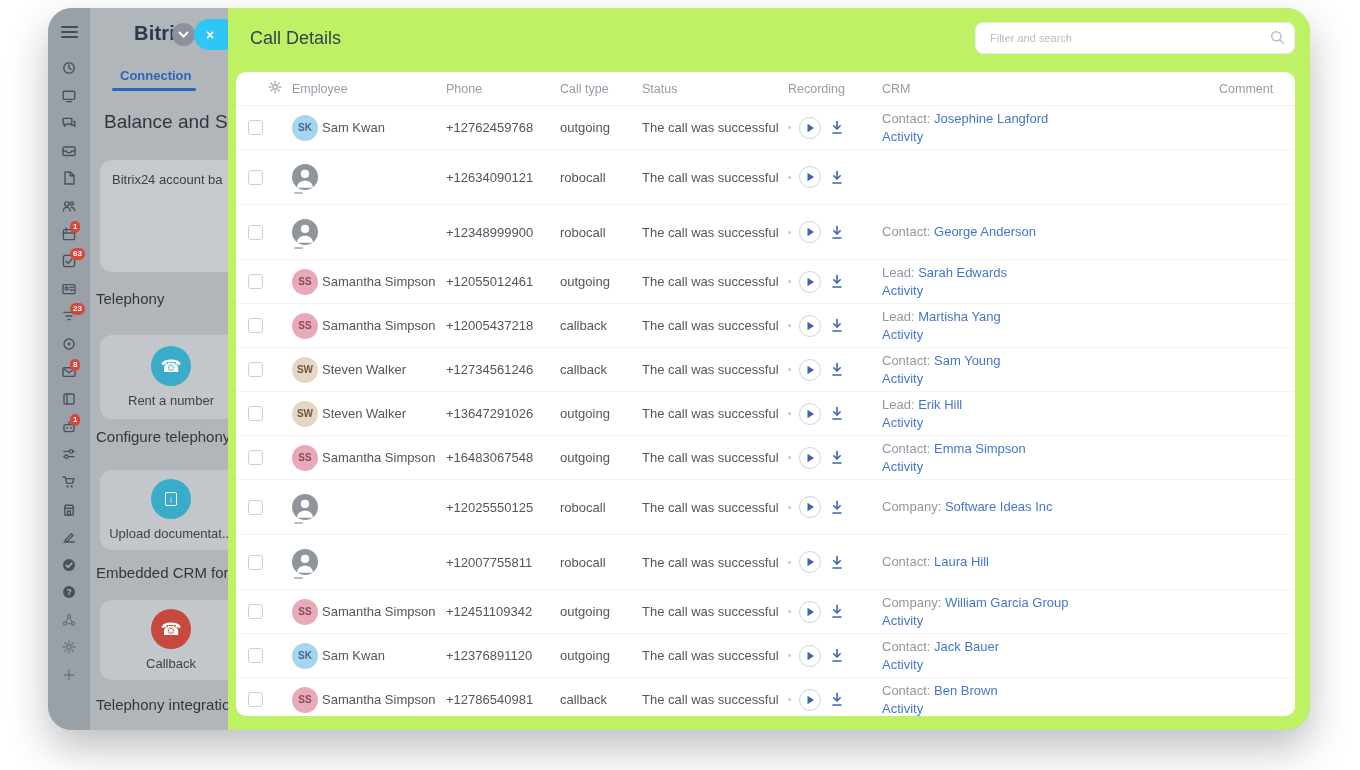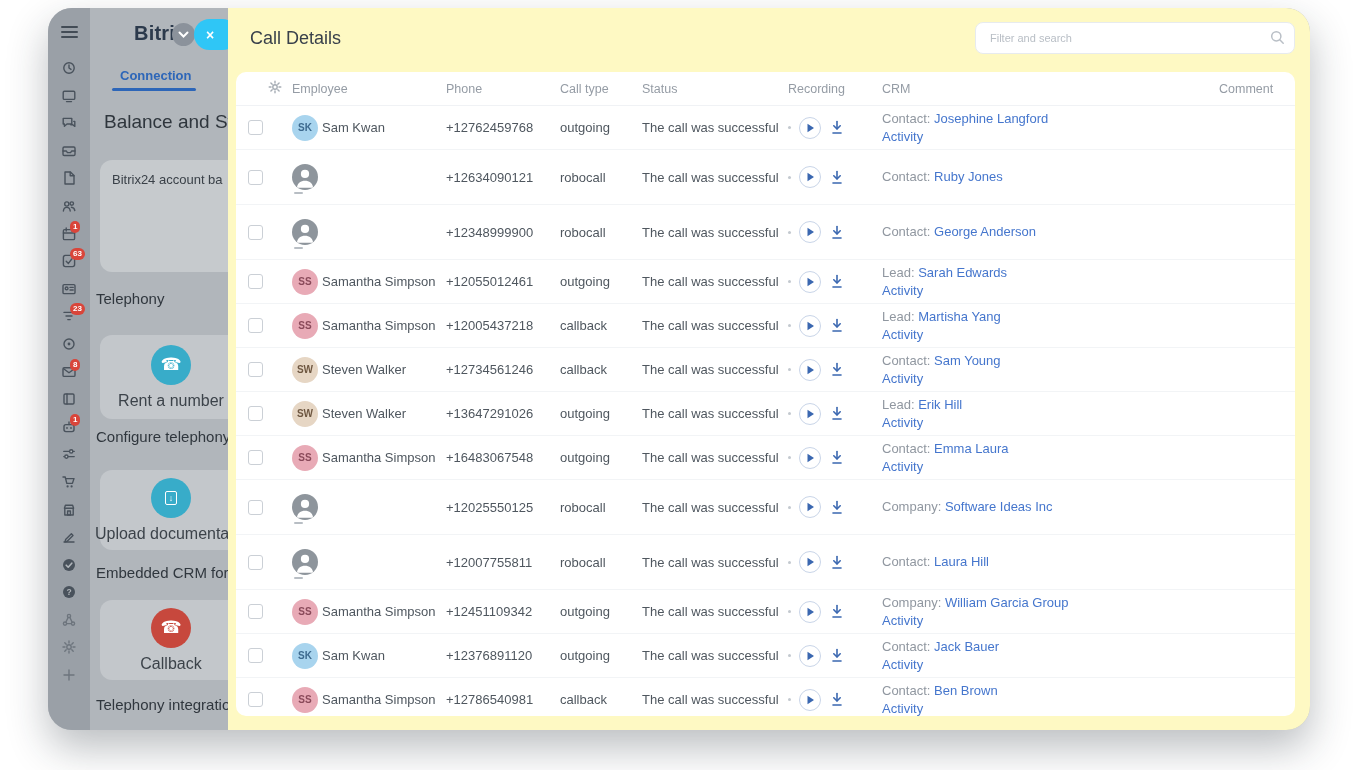--- a/index.html
+++ b/index.html
@@ -37,26 +37,26 @@
   .tab.other { color:#3c434a; margin-left:62px; }
   .tab-underline { position:absolute; left:22px; top:22px; width:84px; height:3px; background:#2d66b8; border-radius:2px; }
   .dim-h1 { position:absolute; left:14px; top:103px; font-size:19px; color:#2f363d; white-space:nowrap; }
   .dim-card { position:absolute; left:10px; width:142px; background:#c6cacd; border-radius:12px; }
   .acct-card { top:152px; height:112px; padding:12px; font-size:13px; color:#3a4148; white-space:nowrap; overflow:hidden; }
   .dim-sec { position:absolute; left:6px; font-size:15px; color:#30373e; white-space:nowrap; }
   .tile { position:absolute; left:10px; width:142px; height:84px; background:#c3c7cb; border-radius:12px;
     display:flex; flex-direction:column; align-items:center; justify-content:center; gap:7px; cursor:pointer; }
   .tile-circle { width:40px; height:40px; border-radius:50%; display:flex; align-items:center; justify-content:center;
     color:#fff; font-size:17px; }
-  .tile-label { font-size:16px; color:#3c434a; white-space:nowrap; }
+  .tile-label { font-size:13px; color:#3c434a; white-space:nowrap; }
   .doc-ic { width:12px; height:14px; border:1.5px solid #fff; border-radius:2px; color:#fff; font-size:9px;
     display:flex; align-items:center; justify-content:center; }
 
   
-  .panel { position:absolute; left:180px; top:0; bottom:0; right:0; background:#fef9c3; z-index:10;
+  .panel { position:absolute; left:180px; top:0; bottom:0; right:0; background:#bef264; z-index:10;
     display:flex; flex-direction:column; }
   .panel-head { height:60px; display:flex; align-items:center; padding:0 15px 0 22px; flex:none; }
   .panel-title { font-size:18px; color:#39414b; flex:none; }
   .spacer { flex:1; }
   .search-box { position:relative; width:320px; height:32px; flex:none; }
   .search-box input { width:100%; height:100%; border:1px solid #e7ebee; border-radius:8px; background:#fff;
     padding:0 34px 0 14px; font-size:11px; color:#4f575f; font-family:"Liberation Sans", sans-serif; outline:none; }
   .search-box input::placeholder { color:#b8bec5; }
   .search-ic { position:absolute; right:10px; top:8px; }
   .export-btn { margin-left:8px; height:32px; padding:0 16px; background:#fcfdfe; border:1px solid #d8dde2; border-radius:4px;
@@ -410,25 +410,20 @@
       <span class="dl-btn">
         <svg width="14" height="15" viewBox="0 0 14 15">
                   <g stroke="#3a67b0" stroke-width="1.6" stroke-linecap="round" stroke-linejoin="round" fill="none">
                     <path d="M7 1.5v7.2"></path>
                     <path d="M3.8 5.8L7 9l3.2-3.2"></path>
                     <path d="M3 13h8"></path>
                   </g>
                 </svg>
       </span>
     </span>
-    <span class="crm-cell">
-      <span><span class="crm-label">Contact:</span> <a class="crm-link">Ruby Jones</a></span>
-      
-      
-    </span>
     <span class="td t-comment"></span>
   </div>
 
   <div class="grid-row trow tall">
     <span>
               <input type="checkbox" class="cb" style="">
             </span>
     <span><span class="drag"></span></span>
     <span class="av-wrap">
               <span class="avatar anon">
@@ -639,21 +634,21 @@
         <svg width="14" height="15" viewBox="0 0 14 15">
                   <g stroke="#3a67b0" stroke-width="1.6" stroke-linecap="round" stroke-linejoin="round" fill="none">
                     <path d="M7 1.5v7.2"></path>
                     <path d="M3.8 5.8L7 9l3.2-3.2"></path>
                     <path d="M3 13h8"></path>
                   </g>
                 </svg>
       </span>
     </span>
     <span class="crm-cell">
-      <span><span class="crm-label">Contact:</span> <a class="crm-link">Emma Laura</a></span>
+      <span><span class="crm-label">Contact:</span> <a class="crm-link">Emma Simpson</a></span>
       <br class="act-br">
       <a class="act-link">Activity</a>
     </span>
     <span class="td t-comment"></span>
   </div>
 
   <div class="grid-row trow tall">
     <span>
               <input type="checkbox" class="cb" style="">
             </span>

